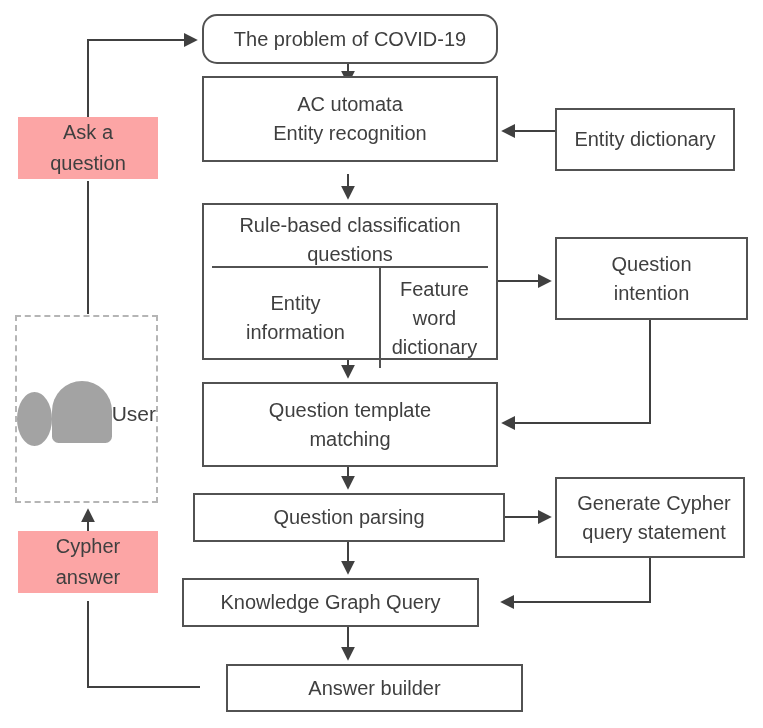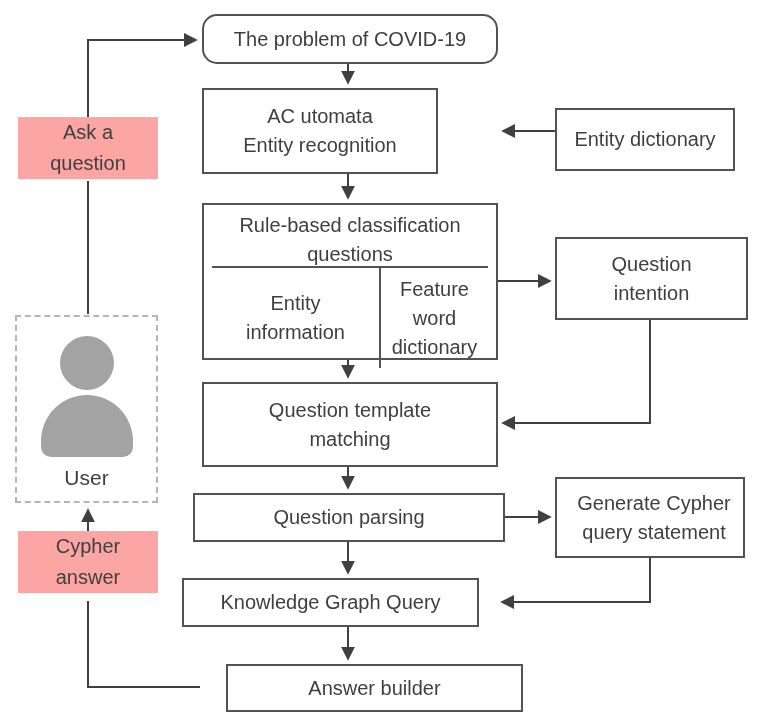--- a/index.html
+++ b/index.html
@@ -14,41 +14,41 @@
   svg.edges{position:absolute;left:0;top:0;}
   .box{
     position:absolute;box-sizing:border-box;
     border:2px solid #525252;background:#ffffff;
     display:flex;align-items:center;justify-content:center;
     text-align:center;font-size:20px;line-height:29px;color:#3f3f3f;
   }
   .pre{white-space:pre-line;}
   
   #n-problem  {left:202px;top:14px; width:296px;height:50px;border-radius:15px;}
-  #n-ac       {left:202px;top:88px; width:236px;height:86px;}
+  #n-ac       {left:202px;top:76px; width:296px;height:86px;}
   #n-compound {left:202px;top:203px;width:296px;height:157px;display:block;padding:8px;}
   .compound-top{box-sizing:border-box;height:55px;border-bottom:2px solid #525252;
     display:flex;align-items:center;justify-content:center;}
   .compound-bottom{display:flex;height:100px;}
   .cell-left{box-sizing:border-box;width:169px;border-right:2px solid #525252;
     display:flex;align-items:center;justify-content:center;}
   .cell-right{flex:1;display:flex;align-items:center;justify-content:center;text-align:center;}
   #n-template {left:202px;top:382px;width:296px;height:85px;}
   #n-parsing  {left:193px;top:493px;width:312px;height:49px;}
   #n-kgq      {left:182px;top:578px;width:297px;height:49px;}
   #n-answer   {left:200px;top:664px;width:297px;height:48px;margin-left:26px;}
   
   #n-entitydict{left:555px;top:108px;width:180px;height:63px;}
   #n-intention {left:555px;top:237px;width:193px;height:83px;}
   #n-cypher    {left:555px;top:477px;width:190px;height:81px;padding-left:8px;}
   
   #actor{
     position:absolute;left:15px;top:315px;width:143px;height:188px;
     box-sizing:border-box;border:2px dashed #b5b5b5;background:#ffffff;
-    display:flex;flex-direction:column;align-items:center;justify-content:flex-start;
+    display:flex;align-items:center;justify-content:flex-start;
   }
   .person-head{width:54px;height:54px;border-radius:50%;background:#a3a3a3;margin-top:19px;}
   .person-body{width:92px;height:62px;background:#a3a3a3;border-radius:46px 46px 10px 10px;margin-top:5px;}
   .actor-label{margin-top:9px;font-size:21px;color:#3f3f3f;}
   
   .edge-label{
     position:absolute;left:18px;width:140px;text-align:center;
     font-size:20px;line-height:31px;color:#3f3f3f;white-space:pre-line;background:#fca5a5;
   }
   #lbl-ask{top:117px;}

